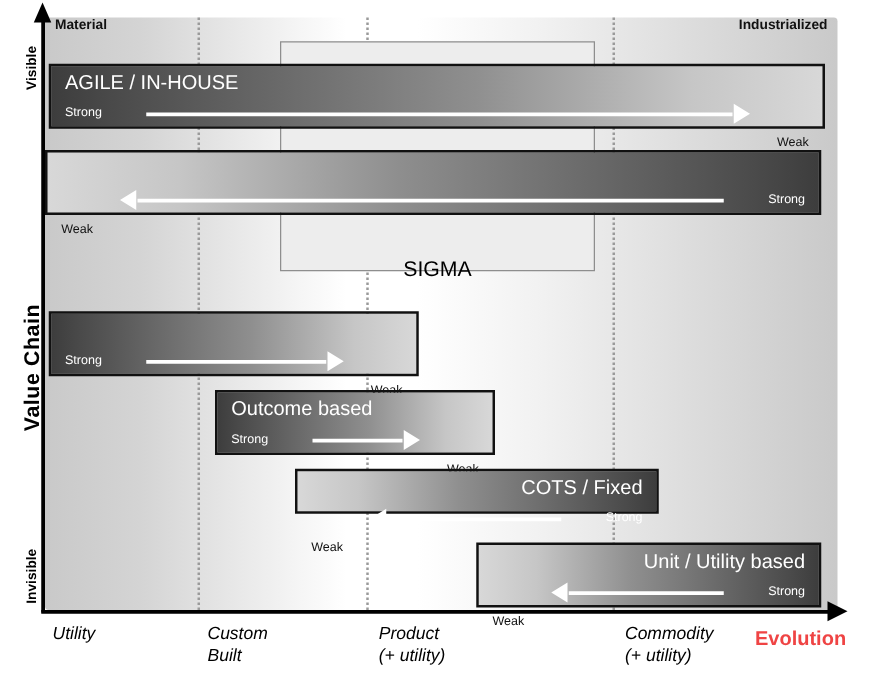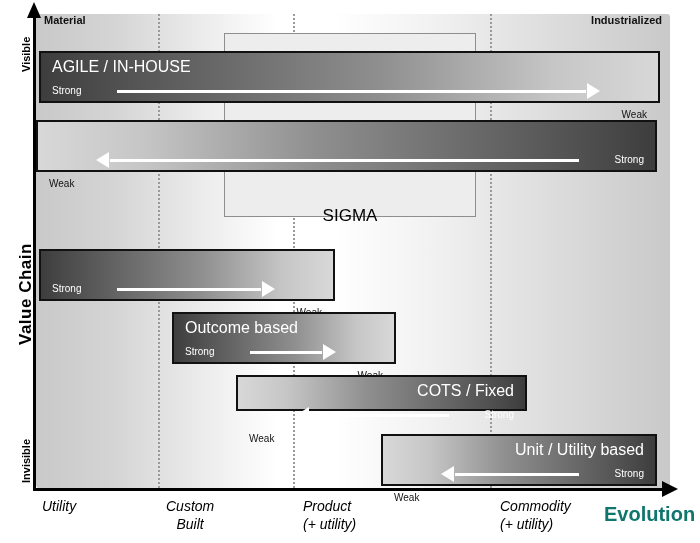--- a/index.html
+++ b/index.html
@@ -29,22 +29,22 @@
              border-left:2px dotted #9a9a9a;}
 
   
   .vlabel{position:absolute;transform:rotate(-90deg);transform-origin:left top;
           white-space:nowrap;color:#000;}
   #visible-label{left:20px;top:72px;font-size:11px;font-weight:bold;}
   #invisible-label{left:20px;top:483px;font-size:11px;font-weight:bold;}
   #value-chain-label{left:16px;top:345px;font-size:17px;font-weight:bold;
                      letter-spacing:.5px;}
 
-  #evolution-label{position:absolute;left:604px;top:503px;font-size:20px;
-                   font-weight:bold;color:#0f766e;}
+  #evolution-label{position:absolute;left:604px;top:503px;font-size:16px;
+                   font-weight:bold;color:#ef4444;}
 
   
   .corner{position:absolute;font-size:11px;font-weight:bold;color:#111;}
   #uncharted{left:44px;top:14px;}
   #industrialized{right:38px;top:14px;}
 
   
   .tick{position:absolute;font-size:14px;font-style:italic;color:#000;
         line-height:18px;white-space:pre-line;}
 
@@ -157,21 +157,21 @@
   <div class="vlabel" id="visible-label">Visible</div>
   <div class="vlabel" id="invisible-label">Invisible</div>
   <div class="vlabel" id="value-chain-label">Value Chain</div>
   <div id="evolution-label">Evolution</div>
 
   <div class="corner" id="uncharted">Material</div>
   <div class="corner" id="industrialized">Industrialized</div>
 
   <div id="xticks">
       <div class="tick" style="left: 42px; top: 497px;">Utility</div>
-      <div class="tick" style="left: 166px; top: 497px; text-align: center;">Custom
+      <div class="tick" style="left: 166px; top: 497px;">Custom
 Built</div>
       <div class="tick" style="left: 303px; top: 497px;">Product
 (+ utility)</div>
       <div class="tick" style="left: 500px; top: 497px;">Commodity
 (+ utility)</div>
     </div>
 
 </div>
 
 </body></html>

